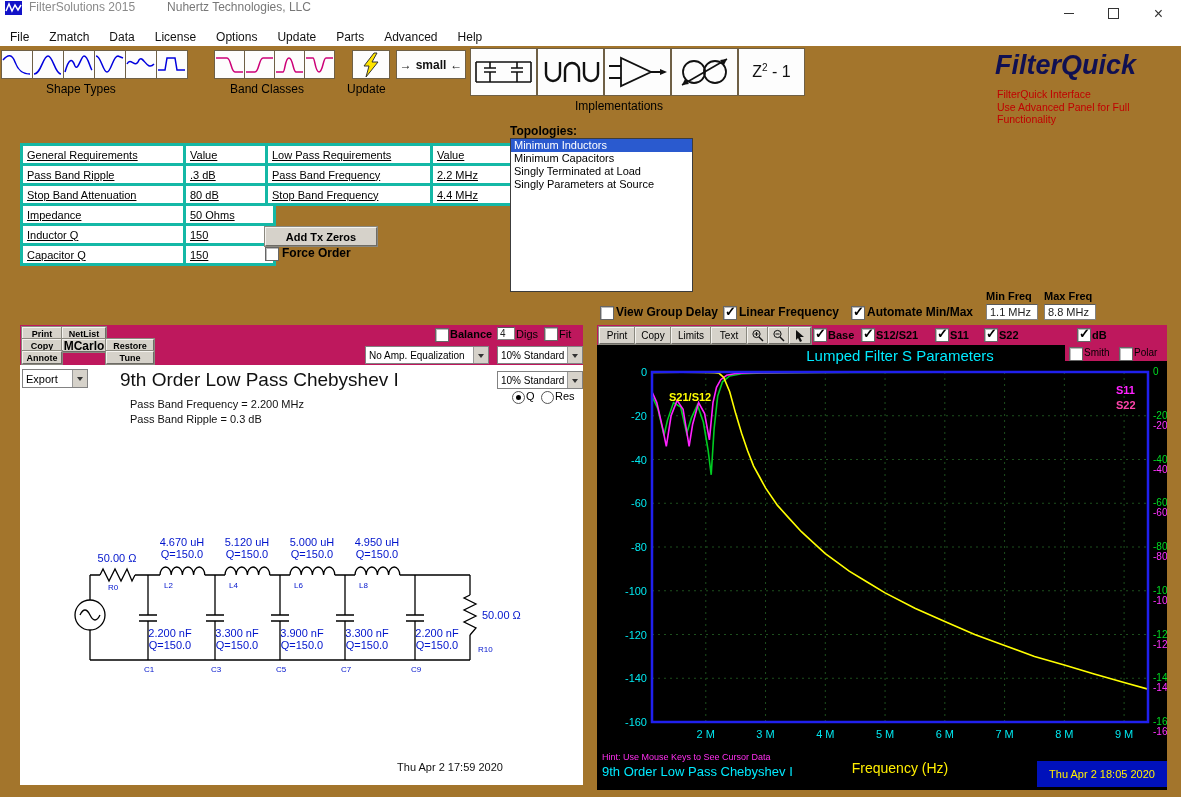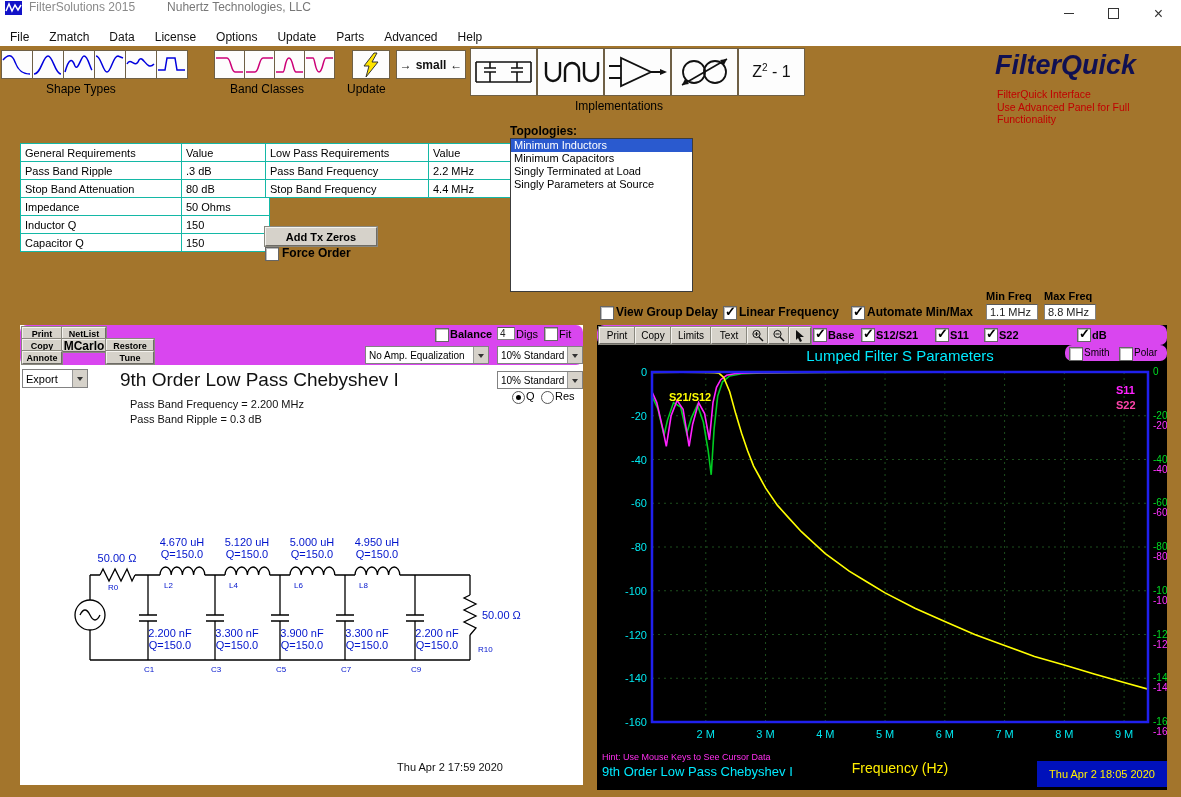--- a/index.html
+++ b/index.html
@@ -16,40 +16,40 @@
   
   .menubar{left:0;top:27px;width:1181px;height:19px;background:#ffffff;display:flex;align-items:center;}
   .menuitem{font-size:12px;color:#111;padding:0 10px;}
   
   .tile{background:#fdfdfd;border:1px solid #6f6046;display:flex;align-items:center;justify-content:center;}
   .grouplabel{font-weight:normal;font-size:12px;color:#000;}
   .brandtitle{font-size:27px;font-weight:bold;font-style:italic;color:#101052;}
   .brandline{font-size:10.5px;color:#c00000;}
   
   .reqtbl{border-collapse:collapse;background:#fff;border:1px solid #000;table-layout:fixed;}
-  .reqtbl td{border:1px solid #14b8a6;font-size:11px;color:#000;padding:1px 4px;height:15px;overflow:hidden;white-space:nowrap;}
+  .reqtbl td{border:3px solid #14b8a6;font-size:11px;color:#000;padding:1px 4px;height:15px;overflow:hidden;white-space:nowrap;text-decoration:underline;}
   
   .btn{background:#d6d2ca;border:1px solid;border-color:#f5f3ef #6e6c66 #6e6c66 #f5f3ef;box-shadow:0 0 0 1px #8a887f;font-family:"Liberation Sans",sans-serif;font-weight:bold;color:#000;display:flex;align-items:center;justify-content:center;}
   .cb{width:12px;height:12px;background:#fff;border:1px solid #666;box-shadow:inset 1px 1px 0 #bbb;}
   .cb.on::after{content:"✓";position:absolute;left:1px;top:-3px;font-size:13px;font-weight:bold;color:#000;}
   .radio{width:11px;height:11px;border-radius:50%;background:#fff;border:1px solid #555;}
   .radio.on::after{content:"";position:absolute;left:3px;top:3px;width:5px;height:5px;border-radius:50%;background:#000;}
   .field{background:#fff;border:1px solid #828282;border-top-color:#5a5a5a;font-size:11px;color:#222;padding:0 3px;font-family:"Liberation Sans",sans-serif;}
   .dd{background:#fff;border:1px solid #828282;display:flex;align-items:center;font-size:10px;color:#000;}
   .dd .ddtext{padding-left:3px;white-space:nowrap;overflow:hidden;}
   .ddarrow{margin-left:auto;width:14px;align-self:stretch;background:#d6d2ca;border-left:1px solid #999;display:flex;align-items:center;justify-content:center;}
   .ddarrow::after{content:"";border:3px solid transparent;border-top:4px solid #333;margin-top:4px;}
   .listbox{background:#fff;border:1px solid #3c3c3c;font-size:11px;color:#000;}
   .listbox .item{height:13px;line-height:13px;padding-left:3px;white-space:nowrap;}
   .listbox .item.sel{background:#2a5acf;color:#fff;}
   .blabel{font-weight:bold;font-size:12px;color:#000;white-space:nowrap;}
   .slabel{font-weight:bold;font-size:11px;color:#000;white-space:nowrap;}
   
   .leftpanel{left:20px;top:325px;width:563px;height:460px;background:#fff;}
-  .graystrip{background:#d946ef;border-radius:7px;}
+  .graystrip{background:#be185d;}
   .rightpanel{left:597px;top:325px;width:570px;height:465px;background:#000;}
   svg text{font-family:"Liberation Sans",sans-serif;}
   .schtitle{font-size:19px;color:#111;white-space:nowrap;}
   .schsub{font-size:11px;color:#111;white-space:nowrap;}
 </style>
 </head>
 <body>
 
 <div class="app">
 

